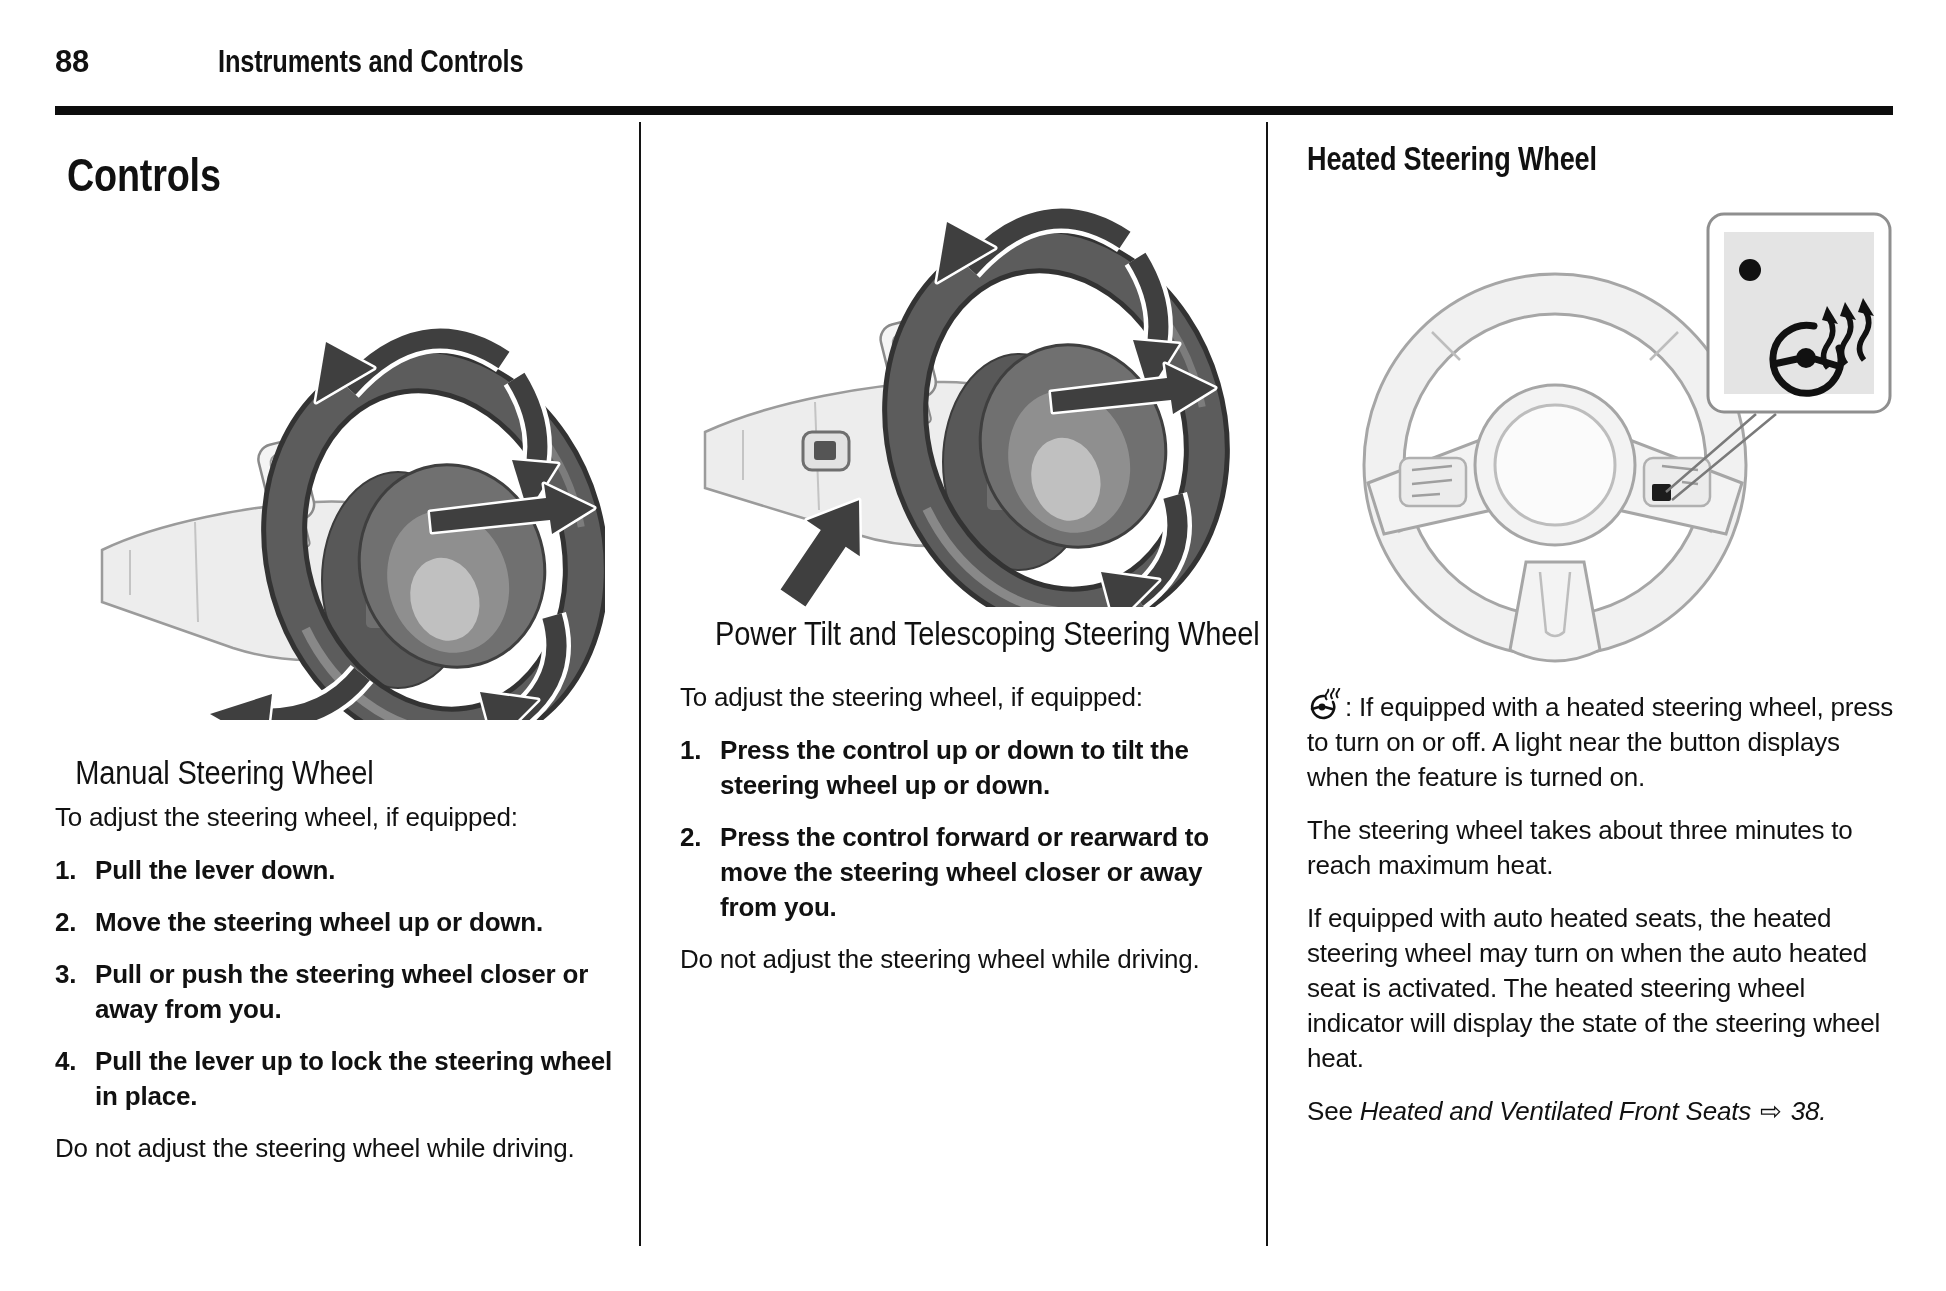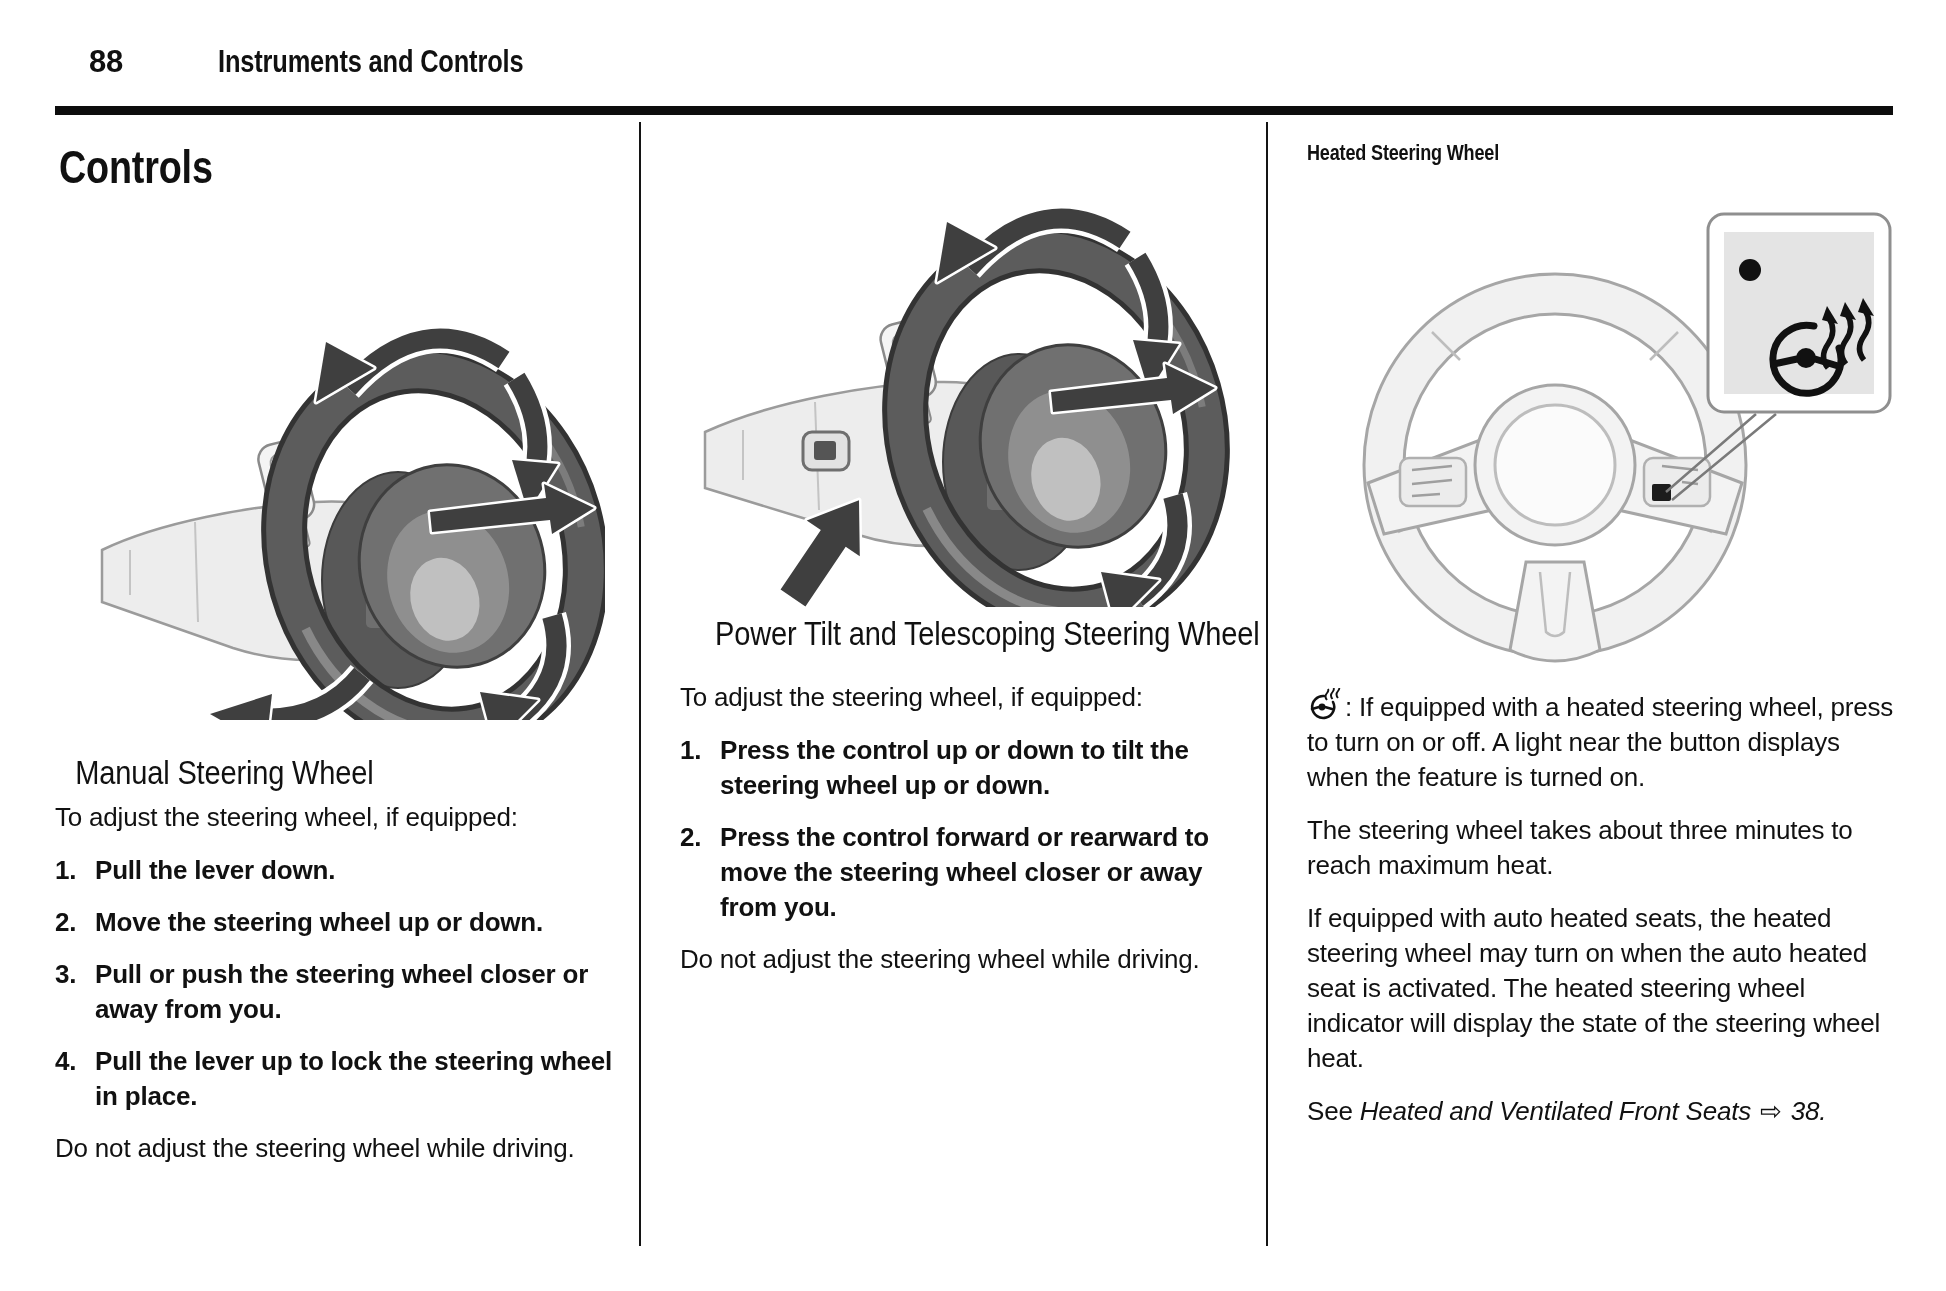--- a/index.html
+++ b/index.html
@@ -1,26 +1,26 @@
 <!DOCTYPE html>
 <html><head>
 <meta charset="utf-8">
 <style>
   html,body{margin:0;padding:0;background:#fff;}
   .page{position:relative;width:1946px;height:1291px;background:#ffffff;overflow:hidden;
         font-family:"Liberation Sans",sans-serif;color:#111;letter-spacing:-0.2px;}
   .abs{position:absolute;}
-  .hdr-num{font-size:31px;font-weight:700;margin-left:34px;}
+  .hdr-num{font-size:31px;font-weight:700;}
   .hdr-title{font-size:31px;font-weight:700;}
   .rule{background:#0d0d0d;}
   .vdiv{background:#141414;width:2px;}
   .cond{display:inline-block;transform:scaleX(0.82);transform-origin:0 50%;white-space:nowrap;}
   .condc{display:inline-block;transform:scaleX(0.88);transform-origin:50% 50%;white-space:nowrap;}
-  h1.t{margin:4px;font-size:46px;font-weight:700;}
-  h2.t{margin:0;font-size:22px;font-weight:700;}
+  h1.t{margin:12px;font-size:46px;font-weight:700;}
+  h2.t{margin:0;font-size:33px;font-weight:700;}
   .caption{font-size:33px;font-weight:400;text-align:left;}
   .body{font-size:26px;line-height:35px;}
   .body p{margin:0 0 18px 0;}
   ol.steps{margin:0 0 2px 0;padding:0;list-style:none;counter-reset:s;font-weight:bold;}
   ol.steps li{counter-increment:s;position:relative;padding-left:40px;margin:0 0 17px 0;}
   ol.steps li::before{content:counter(s) ".";position:absolute;left:0;top:0;}
   .subhead{font-size:27px;font-weight:700;margin:34px 0 12px 0;}
   .ital{font-style:italic;}
   .seearrow{font-style:normal;padding:0 2px;}
   .inline-icon{display:inline-block;vertical-align:-6px;margin-right:4px;}

